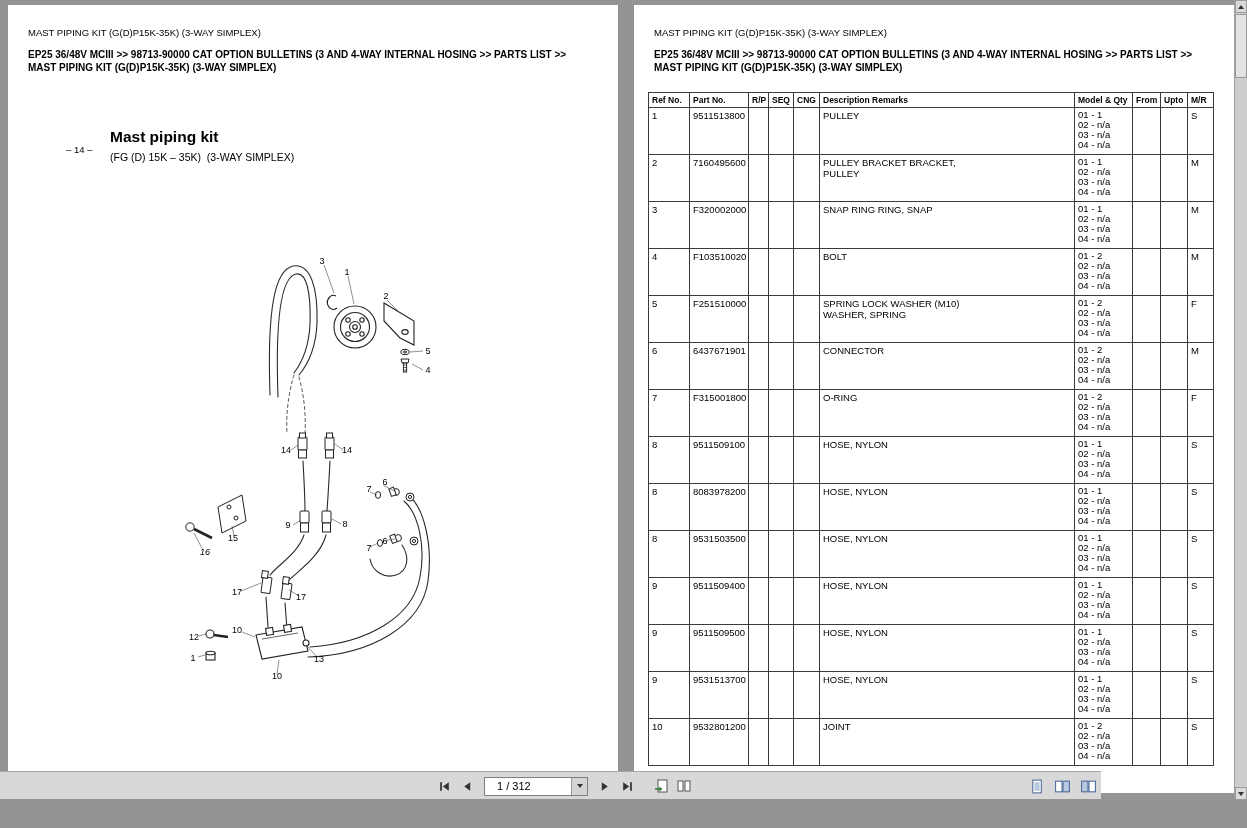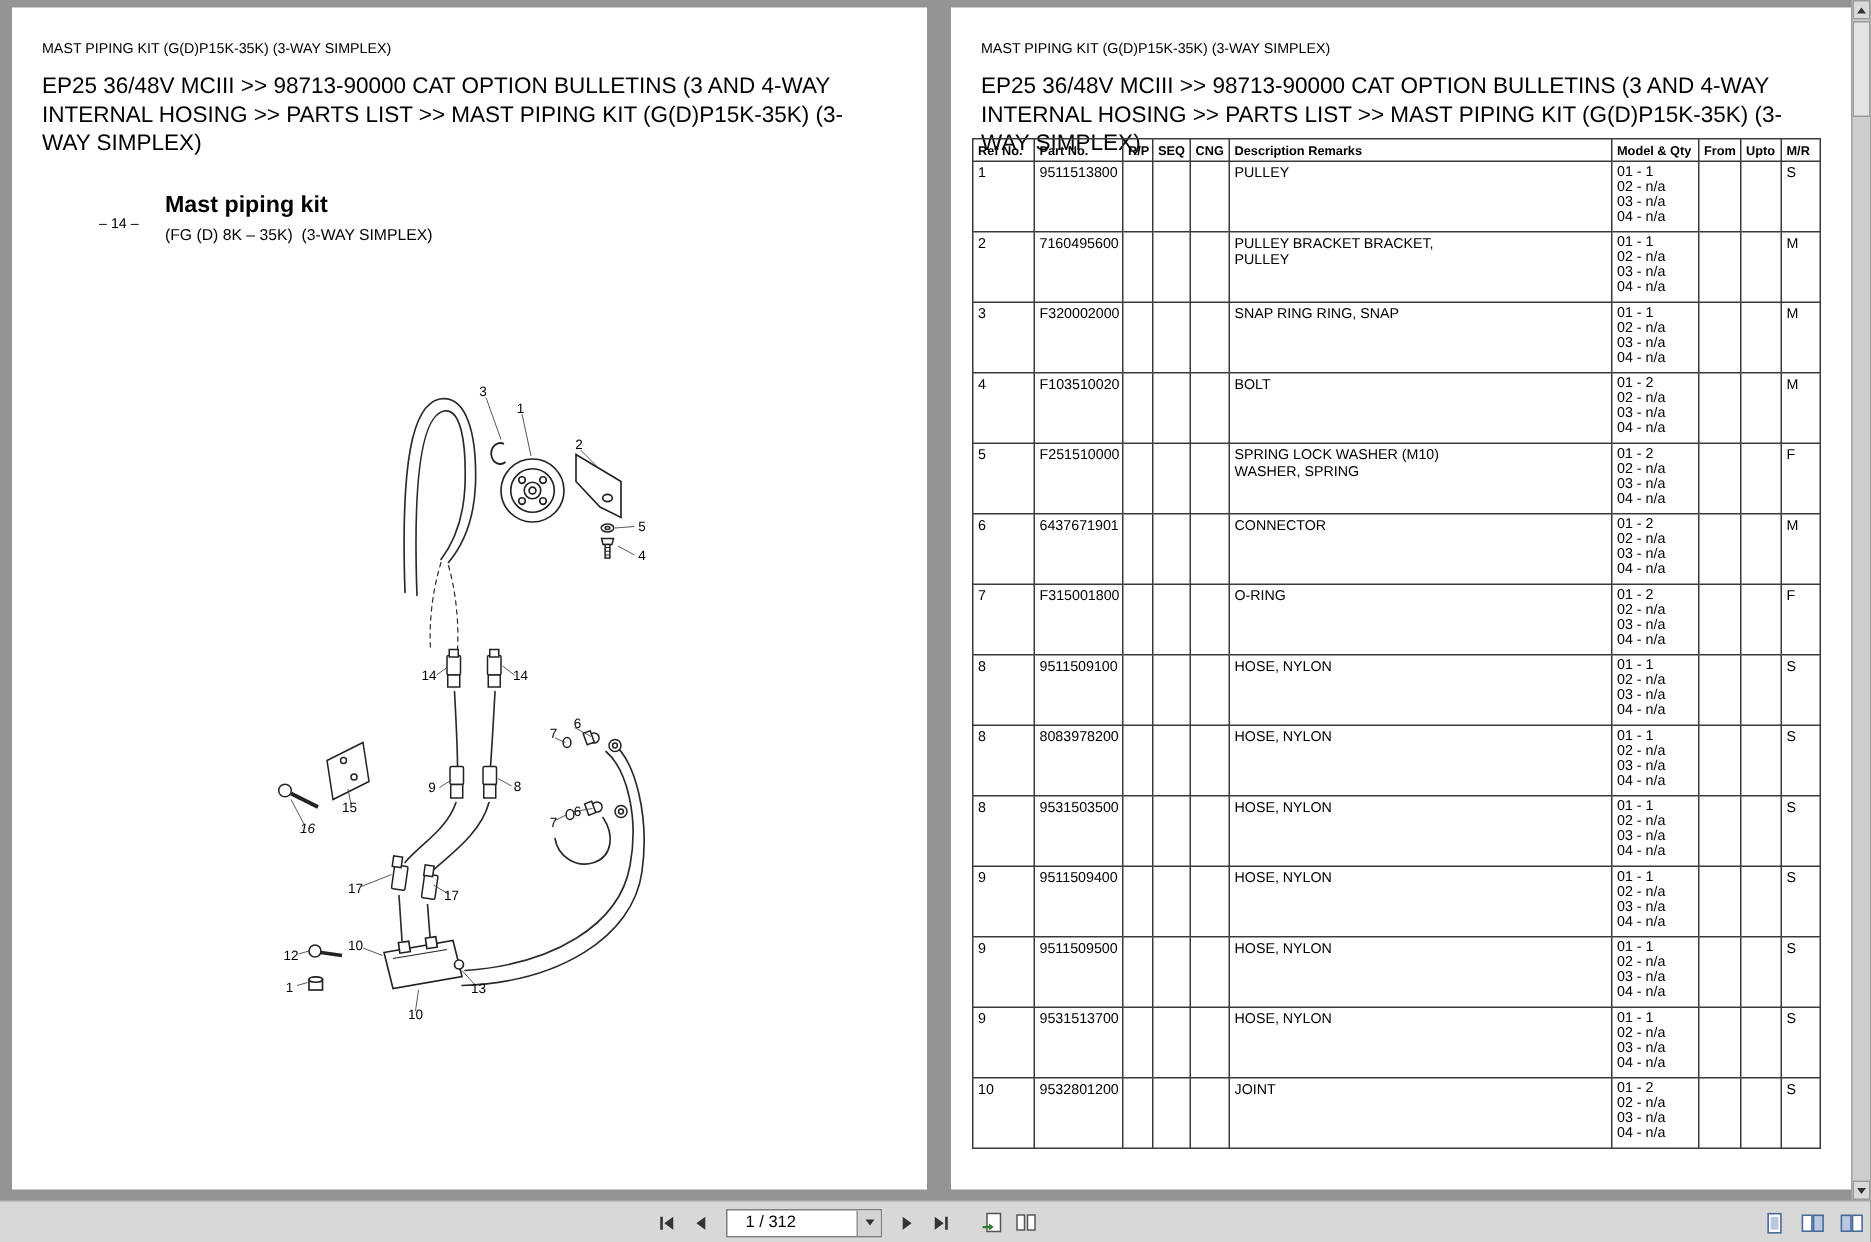--- a/index.html
+++ b/index.html
@@ -5,21 +5,21 @@
   html,body{margin:0;padding:0}
   body{
     width:1247px;height:828px;position:relative;overflow:hidden;
     background:#949494;font-family:"Liberation Sans",sans-serif;color:#000;
   }
   
   .page{position:absolute;top:5px;height:788px;background:#fff}
   .page-left{left:8px;width:610px}
   .page-right{left:634px;width:600px}
   .doc-title{position:absolute;left:20px;top:22px;font-size:9.5px;font-weight:normal;white-space:nowrap}
-  .breadcrumb{position:absolute;left:20px;top:44px;width:566px;font-size:15px;font-weight:normal;line-height:1.25}
+  .breadcrumb{position:absolute;left:20px;top:44px;width:566px;font-size:10px;font-weight:bold;line-height:1.25}
   .page-marker{position:absolute;left:58px;top:139px;font-size:9.5px}
   .fig-title{position:absolute;left:102px;top:123px;font-size:15.5px;font-weight:bold}
   .fig-subtitle{position:absolute;left:102px;top:146px;font-size:10.5px;white-space:pre}
   
   .diagram{position:absolute;left:150px;top:240px;width:310px;height:460px}
   .diagram svg{position:absolute;left:0;top:0}
   .callouts{position:absolute;left:0;top:0;width:100%;height:100%}
   .callout{position:absolute;transform:translate(-50%,-50%);font-size:9px;color:#000}
   
   .parts-table{position:absolute;left:14px;top:87px;width:565px;border-collapse:collapse;table-layout:fixed}
@@ -33,38 +33,38 @@
   .c-mr{padding-left:4px}
   
   .scrollbar{position:absolute;right:0;top:0;width:13px;height:800px;background:#cdcdcd;border-left:1px solid #a0a0a0;box-sizing:border-box}
   .sb-btn{position:absolute;left:0;width:12px;height:13px;background:#dadada;border:1px solid #9a9a9a;box-sizing:border-box;display:flex;align-items:center;justify-content:center;padding:0}
   .sb-up{top:0}
   .sb-down{bottom:0}
   .tri-up{width:0;height:0;border-left:3px solid transparent;border-right:3px solid transparent;border-bottom:4px solid #333}
   .tri-down{width:0;height:0;border-left:3px solid transparent;border-right:3px solid transparent;border-top:4px solid #333}
   .sb-thumb{position:absolute;left:0;top:14px;width:12px;height:64px;background:#e3e3e3;border:1px solid #9a9a9a;box-sizing:border-box}
   
-  .toolbar{position:absolute;left:0;top:800px;width:1247px;height:28px;background:#d8d8d8;border-top:1px solid #a6a6a6;box-sizing:border-box}
+  .toolbar{position:absolute;left:0;top:771px;width:1101px;height:28px;background:#d8d8d8;border-top:1px solid #a6a6a6;box-sizing:border-box}
   .nav-cluster{position:absolute;left:434px;top:3px;height:22px;display:flex;align-items:center;gap:2px}
   .tb-btn{width:21px;height:21px;background:transparent;border:none;display:flex;align-items:center;justify-content:center;padding:0;cursor:pointer}
   .page-combo{display:flex;width:104px;height:19px;border:1px solid #7f7f7f;background:#fff;margin:0 4px;box-sizing:border-box}
   .page-combo input{flex:1;min-width:0;border:none;outline:none;font-size:11px;padding:0 0 0 12px;font-family:inherit;background:transparent}
   .combo-arrow{width:15px;background:#d4d4d4;border-left:1px solid #9a9a9a;display:flex;align-items:center;justify-content:center;cursor:pointer}
   .combo-arrow-glyph{width:0;height:0;border-left:3.5px solid transparent;border-right:3.5px solid transparent;border-top:4.5px solid #333}
   .layout-cluster{position:absolute;right:2px;top:4px;display:flex;gap:5px}
 </style>
 </head>
 <body>
 
 <div class="page page-left">
   <div class="doc-title">MAST PIPING KIT (G(D)P15K-35K) (3-WAY SIMPLEX)</div>
   <div class="breadcrumb">EP25 36/48V MCIII &gt;&gt; 98713-90000 CAT OPTION BULLETINS (3 AND 4-WAY INTERNAL HOSING &gt;&gt; PARTS LIST &gt;&gt; MAST PIPING KIT (G(D)P15K-35K) (3-WAY SIMPLEX)</div>
   <div class="page-marker">– 14 –</div>
   <div class="fig-title">Mast piping kit</div>
-  <div class="fig-subtitle">(FG (D) 8K – 35K)  (3-WAY SIMPLEX)</div>
+  <div class="fig-subtitle">(FG (D) 15K – 35K)  (3-WAY SIMPLEX)</div>
 
   <div class="diagram">
     <svg width="310" height="460" viewBox="0 0 310 460">
 
       <g fill="none" stroke="#2a2a2a" stroke-width="1.1" stroke-linecap="round">
         <path d="M112,150 C109,62 117,25 135,21 C153,18 160,44 159,78 C158,102 151,118 141,130"></path>
         <path d="M120,152 C117,68 124,32 138,29 C149,27 153,49 152,79 C151,101 145,116 136,128"></path>
         <path stroke-dasharray="3,3" stroke-width="0.8" d="M141,132 C146,150 148,170 147,188"></path>
         <path stroke-dasharray="3,3" stroke-width="0.8" d="M136,130 C130,150 128,170 129,188"></path>
         <path d="M145,216 C146,235 147,252 147,266"></path>

